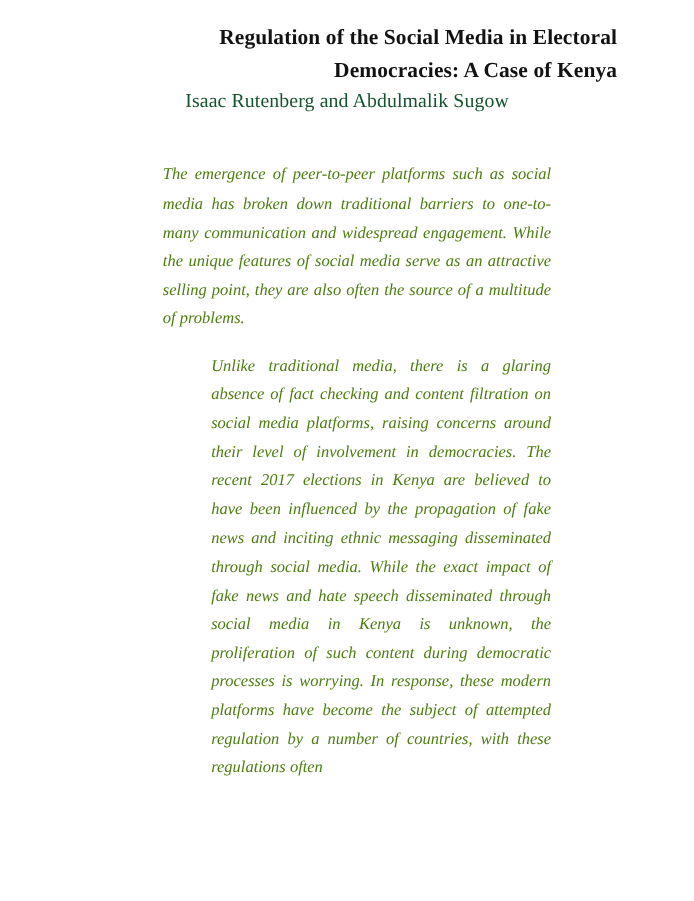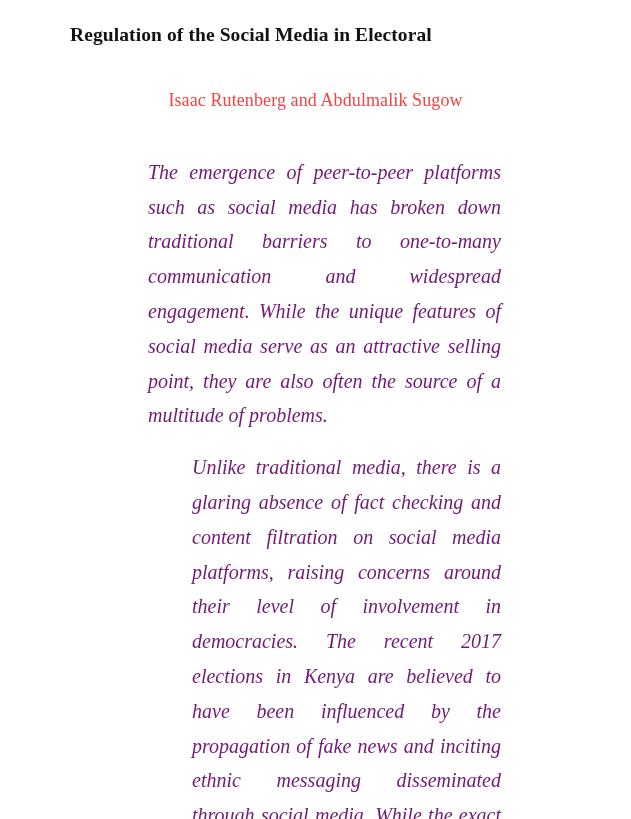--- a/index.html
+++ b/index.html
@@ -15,63 +15,63 @@
     overflow: hidden;
   }
   .page {
     position: relative;
     width: 631px;
     height: 819px;
     box-sizing: border-box;
     padding: 14px 52px 0 52px;
   }
   .paper-title {
-    text-align: left;
+    text-align: right;
     font-weight: bold;
     font-size: 19.5px;
     line-height: 1.52;
     letter-spacing: 0.1px;
     margin: 6px 18px 0 18px;
     color: #121212;
   }
   .paper-title .line {
     display: block;
   }
   .authors {
     text-align: center;
     font-size: 18px;
     line-height: 1.4;
-    margin-top: 38px;
-    color: #ef4444;
+    color: #14532d;
     letter-spacing: 0.1px;
   }
   .abstract {
     margin: 42px 78px 0 96px;
   }
   .abstract p {
     font-style: italic;
-    font-size: 20px;
+    font-size: 15px;
     line-height: 1.74;
     text-align: justify;
     text-justify: inter-word;
     margin: 0 0 17px 0;
-    color: #701a75;
+    color: #4d7c0f;
   }
   .abstract p:last-child {
     margin-bottom: 0;
     margin-left: 44px;
   }
 </style>
 </head>
 <body>
 
 <div class="page">
 
   <h1 class="paper-title">
     <span class="line">Regulation of the Social Media in Electoral</span>
+    <span class="line">Democracies: A Case of Kenya</span>
   </h1>
 
   <div class="authors">Isaac Rutenberg and Abdulmalik Sugow</div>
 
   <div class="abstract">
     <p>The emergence of peer-to-peer platforms such as social media has broken down traditional barriers to one-to-many communication and widespread engagement. While the unique features of social media serve as an attractive selling point, they are also often the source of a multitude of problems.</p>
     <p>Unlike traditional media, there is a glaring absence of fact checking and content filtration on social media platforms, raising concerns around their level of involvement in democracies. The recent 2017 elections in Kenya are believed to have been influenced by the propagation of fake news and inciting ethnic messaging disseminated through social media. While the exact impact of fake news and hate speech disseminated through social media in Kenya is unknown, the proliferation of such content during democratic processes is worrying. In response, these modern platforms have become the subject of attempted regulation by a number of countries, with these regulations often</p>
   </div>
 
 </div>

